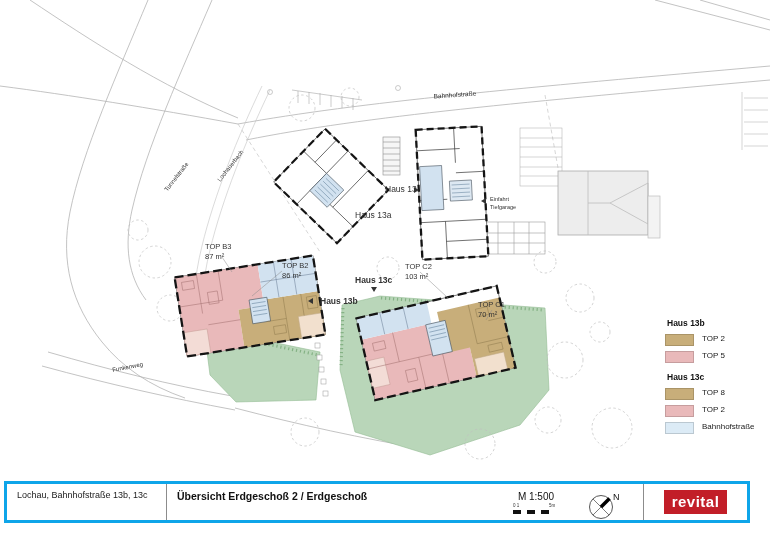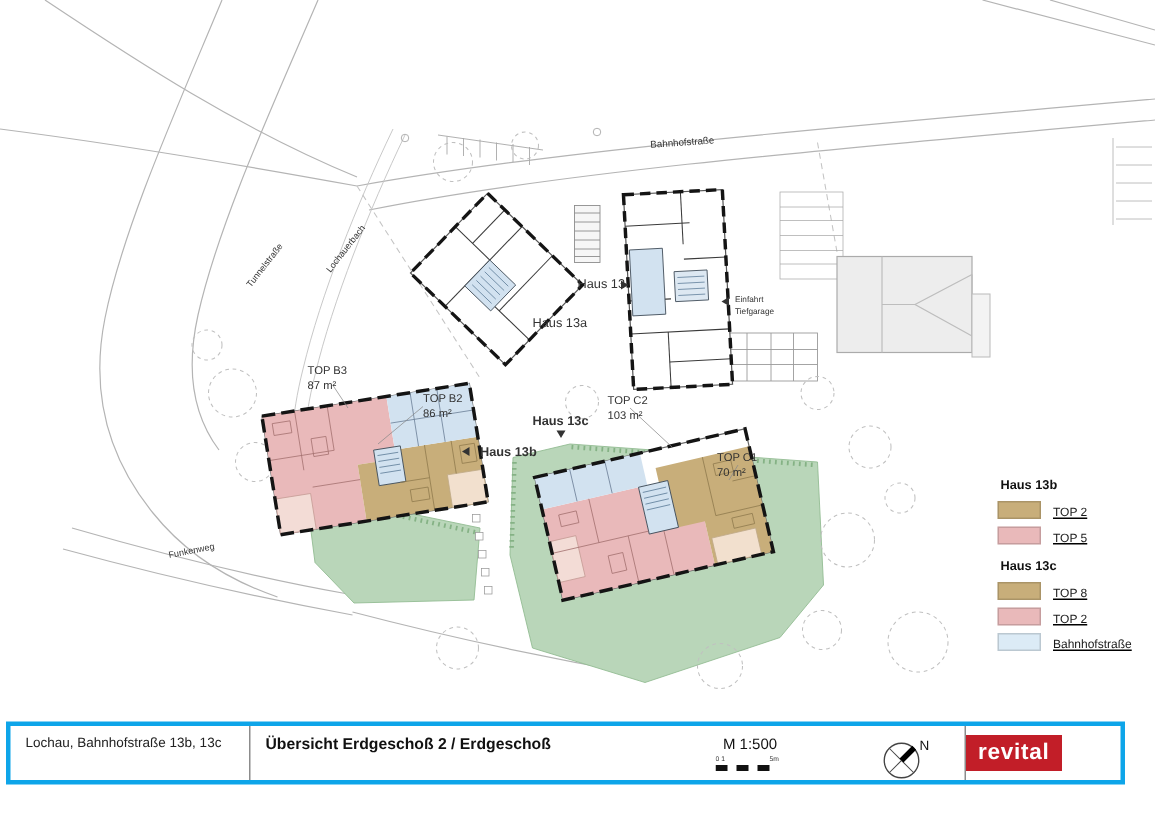--- a/index.html
+++ b/index.html
@@ -3,34 +3,34 @@
 <meta charset="utf-8">
 <style>
   html,body{margin:0;padding:0;background:#fff;}
   body{width:770px;height:545px;overflow:hidden;font-family:"Liberation Sans",sans-serif;}
   .sheet{position:relative;width:770px;height:545px;background:#fff;}
   .plan-svg{position:absolute;left:0;top:0;}
   
   .legend{position:absolute;left:665px;top:318px;width:102px;}
   .legend .grp-title{font-size:8.5px;font-weight:bold;color:#111;margin:0 0 6px 2px;}
   .legend .grp{margin-bottom:9px;}
-  .legend .row{display:flex;align-items:flex-end;margin-bottom:5px;text-decoration:underline;}
+  .legend .row{display:flex;align-items:flex-start;margin-bottom:5px;}
   .legend .swatch{width:27px;height:10px;margin-right:8px;border:0.5px solid rgba(0,0,0,0.15);}
   .legend .lbl{font-size:8px;color:#1a1a1a;}
   
   .titlebar{position:absolute;left:4px;top:481px;width:746px;height:42px;border:3px solid #0ea5e9;display:flex;background:#fff;box-sizing:border-box;}
   .tb-cell1{width:160px;border-right:1px solid #8c8c8c;padding:6px 10px 4px 10px;box-sizing:border-box;}
   .tb-address{font-size:9px;color:#222;}
   .tb-code{font-size:23px;font-weight:bold;line-height:21px;margin-top:2px;letter-spacing:0.5px;}
-  .tb-cell2{flex:1;display:flex;align-items:flex-start;padding:6px 10px;box-sizing:border-box;position:relative;gap:36px;}
+  .tb-cell2{flex:1;display:flex;align-items:flex-start;padding:6px 10px;box-sizing:border-box;position:relative;}
   .tb-title{font-size:10.5px;font-weight:bold;color:#111;}
   .tb-scaleblock{margin-left:auto;margin-top:1px;text-align:left;}
   .tb-scale{font-size:10px;color:#111;text-align:center;}
   .tb-compass{margin-left:28px;margin-right:10px;margin-top:0px;}
-  .tb-cell3{width:104px;border-left:1px solid #8c8c8c;display:flex;align-items:center;justify-content:flex-start;box-sizing:border-box;}
+  .tb-cell3{width:104px;border-left:1px solid #8c8c8c;display:flex;align-items:center;justify-content:center;box-sizing:border-box;}
   .tb-logo{color:#fff;font-weight:bold;font-size:15px;padding:3px 8px 4px 8px;letter-spacing:0.5px;}
 </style>
 </head>
 <body>
 
 <div class="sheet">
 
   <svg class="plan-svg" width="770" height="478" viewBox="0 0 770 478">
 
     <g stroke="#b4b4b4" stroke-width="0.8" fill="none">

